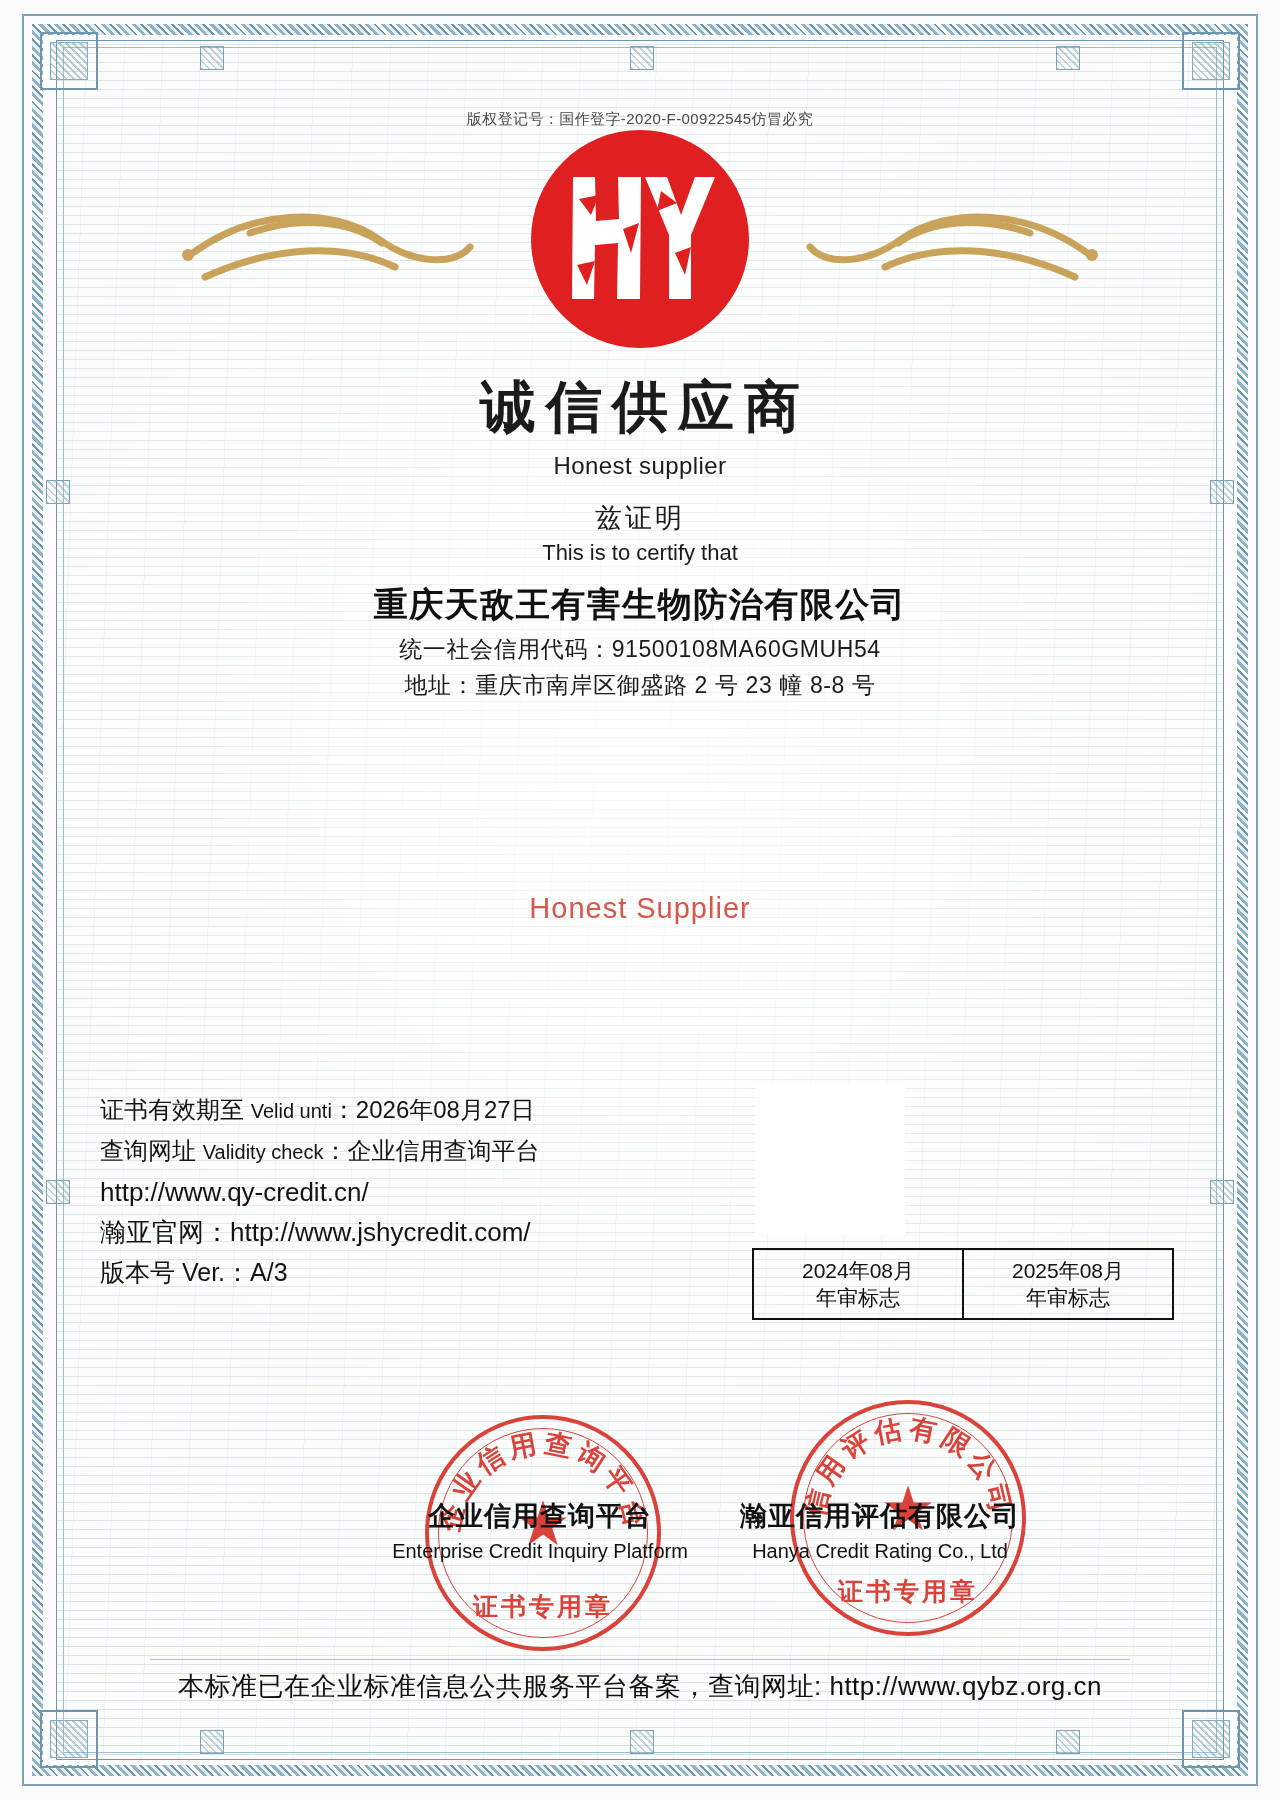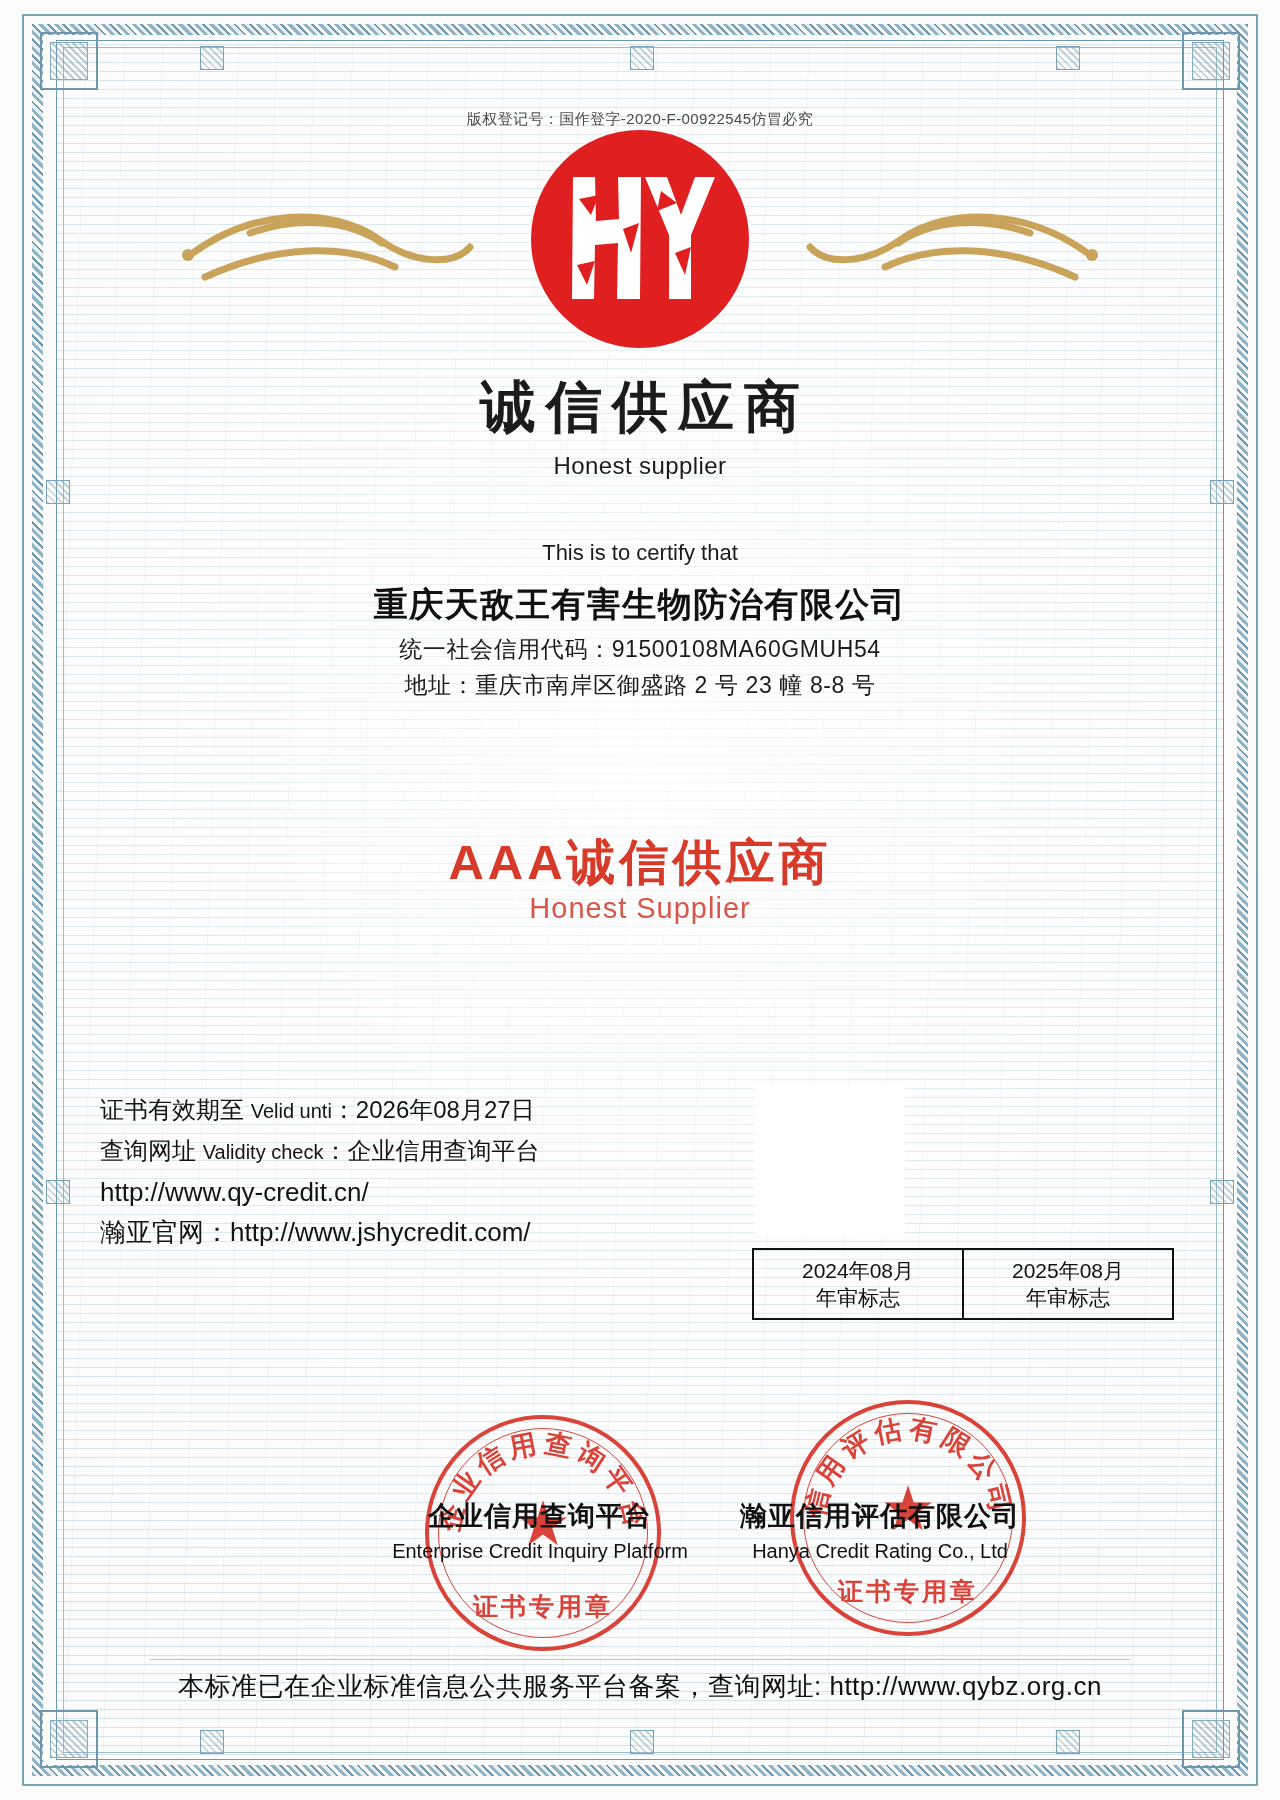--- a/index.html
+++ b/index.html
@@ -304,40 +304,44 @@
 
         <polygon points="80,8 102,8 116,46 130,8 150,8 126,66 126,130 104,130 104,66"></polygon>
         <polygon points="96,22 112,34 92,42" fill="#e02020"></polygon>
         <polygon points="110,84 126,78 120,106" fill="#e02020"></polygon>
       </g>
     </svg>
   </div>
 
   <div class="title-cn">诚信供应商</div>
   <div class="title-en">Honest supplier</div>
+  <div class="certify-cn">兹证明</div>
   <div class="certify-en">This is to certify that</div>
   <div class="company">重庆天敌王有害生物防治有限公司</div>
   <div class="credit-code">统一社会信用代码：91500108MA60GMUH54</div>
   <div class="address">地址：重庆市南岸区御盛路 2 号 23 幢 8-8 号</div>
 
-  <div class="award-cn">AAA诚信供应商</div>
   <div class="award-en">Honest Supplier</div>
 
   <div class="info">
     <div class="info-row">
       <span class="lbl-cn">证书有效期至</span>
       <span class="lbl-en">Velid unti</span><span class="lbl-cn">：</span><span class="val">2026年08月27日</span>
     </div>
     <div class="info-row">
       <span class="lbl-cn">查询网址</span>
       <span class="lbl-en">Validity check</span><span class="lbl-cn">：</span><span class="val">企业信用查询平台</span>
     </div>
     <div class="url-row">http://www.qy-credit.cn/</div>
     <div class="url-row">
       <span>瀚亚官网：</span><span>http://www.jshycredit.com/</span>
+    </div>
+    <div class="ver-row">
+      <span>版本号</span>
+      <span class="lbl-en">Ver.</span><span>：</span><span>A/3</span>
     </div>
   </div>
 
   <div class="qr">
     <div class="qrgrid" id="qrgrid"><i></i><i></i><i></i><i></i><i></i><i></i><i></i><i style="background: rgb(255, 255, 255);"></i><i style="background: rgb(255, 255, 255);"></i><i style="background: rgb(255, 255, 255);"></i><i></i><i style="background: rgb(255, 255, 255);"></i><i style="background: rgb(255, 255, 255);"></i><i style="background: rgb(255, 255, 255);"></i><i style="background: rgb(255, 255, 255);"></i><i style="background: rgb(255, 255, 255);"></i><i style="background: rgb(255, 255, 255);"></i><i style="background: rgb(255, 255, 255);"></i><i></i><i></i><i></i><i></i><i></i><i></i><i></i><i></i><i style="background: rgb(255, 255, 255);"></i><i style="background: rgb(255, 255, 255);"></i><i style="background: rgb(255, 255, 255);"></i><i style="background: rgb(255, 255, 255);"></i><i style="background: rgb(255, 255, 255);"></i><i></i><i style="background: rgb(255, 255, 255);"></i><i></i><i></i><i></i><i></i><i></i><i></i><i></i><i></i><i></i><i style="background: rgb(255, 255, 255);"></i><i></i><i style="background: rgb(255, 255, 255);"></i><i style="background: rgb(255, 255, 255);"></i><i style="background: rgb(255, 255, 255);"></i><i style="background: rgb(255, 255, 255);"></i><i style="background: rgb(255, 255, 255);"></i><i></i><i></i><i style="background: rgb(255, 255, 255);"></i><i></i><i></i><i></i><i style="background: rgb(255, 255, 255);"></i><i></i><i style="background: rgb(255, 255, 255);"></i><i style="background: rgb(255, 255, 255);"></i><i></i><i></i><i></i><i></i><i style="background: rgb(255, 255, 255);"></i><i></i><i style="background: rgb(255, 255, 255);"></i><i></i><i style="background: rgb(255, 255, 255);"></i><i></i><i style="background: rgb(255, 255, 255);"></i><i></i><i></i><i></i><i style="background: rgb(255, 255, 255);"></i><i></i><i></i><i style="background: rgb(255, 255, 255);"></i><i></i><i></i><i></i><i style="background: rgb(255, 255, 255);"></i><i></i><i style="background: rgb(255, 255, 255);"></i><i style="background: rgb(255, 255, 255);"></i><i></i><i></i><i style="background: rgb(255, 255, 255);"></i><i></i><i></i><i style="background: rgb(255, 255, 255);"></i><i></i><i style="background: rgb(255, 255, 255);"></i><i style="background: rgb(255, 255, 255);"></i><i></i><i style="background: rgb(255, 255, 255);"></i><i></i><i></i><i></i><i style="background: rgb(255, 255, 255);"></i><i></i><i></i><i style="background: rgb(255, 255, 255);"></i><i></i><i></i><i></i><i style="background: rgb(255, 255, 255);"></i><i></i><i style="background: rgb(255, 255, 255);"></i><i style="background: rgb(255, 255, 255);"></i><i></i><i></i><i style="background: rgb(255, 255, 255);"></i><i style="background: rgb(255, 255, 255);"></i><i style="background: rgb(255, 255, 255);"></i><i></i><i style="background: rgb(255, 255, 255);"></i><i></i><i style="background: rgb(255, 255, 255);"></i><i></i><i style="background: rgb(255, 255, 255);"></i><i></i><i></i><i></i><i style="background: rgb(255, 255, 255);"></i><i></i><i></i><i style="background: rgb(255, 255, 255);"></i><i style="background: rgb(255, 255, 255);"></i><i style="background: rgb(255, 255, 255);"></i><i style="background: rgb(255, 255, 255);"></i><i style="background: rgb(255, 255, 255);"></i><i></i><i style="background: rgb(255, 255, 255);"></i><i></i><i></i><i style="background: rgb(255, 255, 255);"></i><i style="background: rgb(255, 255, 255);"></i><i></i><i style="background: rgb(255, 255, 255);"></i><i style="background: rgb(255, 255, 255);"></i><i style="background: rgb(255, 255, 255);"></i><i style="background: rgb(255, 255, 255);"></i><i style="background: rgb(255, 255, 255);"></i><i></i><i style="background: rgb(255, 255, 255);"></i><i style="background: rgb(255, 255, 255);"></i><i style="background: rgb(255, 255, 255);"></i><i style="background: rgb(255, 255, 255);"></i><i style="background: rgb(255, 255, 255);"></i><i></i><i></i><i></i><i></i><i></i><i></i><i></i><i></i><i style="background: rgb(255, 255, 255);"></i><i></i><i></i><i style="background: rgb(255, 255, 255);"></i><i></i><i></i><i></i><i></i><i></i><i></i><i style="background: rgb(255, 255, 255);"></i><i></i><i></i><i></i><i></i><i></i><i></i><i></i><i style="background: rgb(255, 255, 255);"></i><i style="background: rgb(255, 255, 255);"></i><i style="background: rgb(255, 255, 255);"></i><i style="background: rgb(255, 255, 255);"></i><i style="background: rgb(255, 255, 255);"></i><i style="background: rgb(255, 255, 255);"></i><i style="background: rgb(255, 255, 255);"></i><i style="background: rgb(255, 255, 255);"></i><i></i><i></i><i style="background: rgb(255, 255, 255);"></i><i></i><i></i><i></i><i style="background: rgb(255, 255, 255);"></i><i></i><i></i><i style="background: rgb(255, 255, 255);"></i><i style="background: rgb(255, 255, 255);"></i><i style="background: rgb(255, 255, 255);"></i><i style="background: rgb(255, 255, 255);"></i><i style="background: rgb(255, 255, 255);"></i><i style="background: rgb(255, 255, 255);"></i><i style="background: rgb(255, 255, 255);"></i><i style="background: rgb(255, 255, 255);"></i><i style="background: rgb(255, 255, 255);"></i><i style="background: rgb(255, 255, 255);"></i><i></i><i></i><i style="background: rgb(255, 255, 255);"></i><i style="background: rgb(255, 255, 255);"></i><i style="background: rgb(255, 255, 255);"></i><i style="background: rgb(255, 255, 255);"></i><i></i><i style="background: rgb(255, 255, 255);"></i><i></i><i></i><i style="background: rgb(255, 255, 255);"></i><i style="background: rgb(255, 255, 255);"></i><i style="background: rgb(255, 255, 255);"></i><i style="background: rgb(255, 255, 255);"></i><i style="background: rgb(255, 255, 255);"></i><i></i><i style="background: rgb(255, 255, 255);"></i><i style="background: rgb(255, 255, 255);"></i><i style="background: rgb(255, 255, 255);"></i><i style="background: rgb(255, 255, 255);"></i><i></i><i></i><i style="background: rgb(255, 255, 255);"></i><i></i><i></i><i></i><i></i><i style="background: rgb(255, 255, 255);"></i><i></i><i></i><i style="background: rgb(255, 255, 255);"></i><i></i><i></i><i style="background: rgb(255, 255, 255);"></i><i></i><i></i><i style="background: rgb(255, 255, 255);"></i><i style="background: rgb(255, 255, 255);"></i><i></i><i></i><i></i><i></i><i style="background: rgb(255, 255, 255);"></i><i style="background: rgb(255, 255, 255);"></i><i></i><i style="background: rgb(255, 255, 255);"></i><i style="background: rgb(255, 255, 255);"></i><i></i><i></i><i style="background: rgb(255, 255, 255);"></i><i></i><i style="background: rgb(255, 255, 255);"></i><i></i><i style="background: rgb(255, 255, 255);"></i><i></i><i style="background: rgb(255, 255, 255);"></i><i style="background: rgb(255, 255, 255);"></i><i></i><i style="background: rgb(255, 255, 255);"></i><i style="background: rgb(255, 255, 255);"></i><i></i><i></i><i></i><i style="background: rgb(255, 255, 255);"></i><i style="background: rgb(255, 255, 255);"></i><i style="background: rgb(255, 255, 255);"></i><i></i><i></i><i style="background: rgb(255, 255, 255);"></i><i style="background: rgb(255, 255, 255);"></i><i></i><i style="background: rgb(255, 255, 255);"></i><i></i><i style="background: rgb(255, 255, 255);"></i><i></i><i style="background: rgb(255, 255, 255);"></i><i style="background: rgb(255, 255, 255);"></i><i></i><i style="background: rgb(255, 255, 255);"></i><i style="background: rgb(255, 255, 255);"></i><i></i><i style="background: rgb(255, 255, 255);"></i><i style="background: rgb(255, 255, 255);"></i><i></i><i></i><i style="background: rgb(255, 255, 255);"></i><i style="background: rgb(255, 255, 255);"></i><i style="background: rgb(255, 255, 255);"></i><i style="background: rgb(255, 255, 255);"></i><i style="background: rgb(255, 255, 255);"></i><i style="background: rgb(255, 255, 255);"></i><i style="background: rgb(255, 255, 255);"></i><i></i><i></i><i style="background: rgb(255, 255, 255);"></i><i style="background: rgb(255, 255, 255);"></i><i style="background: rgb(255, 255, 255);"></i><i style="background: rgb(255, 255, 255);"></i><i style="background: rgb(255, 255, 255);"></i><i></i><i></i><i style="background: rgb(255, 255, 255);"></i><i style="background: rgb(255, 255, 255);"></i><i style="background: rgb(255, 255, 255);"></i><i style="background: rgb(255, 255, 255);"></i><i style="background: rgb(255, 255, 255);"></i><i></i><i style="background: rgb(255, 255, 255);"></i><i style="background: rgb(255, 255, 255);"></i><i></i><i></i><i style="background: rgb(255, 255, 255);"></i><i style="background: rgb(255, 255, 255);"></i><i style="background: rgb(255, 255, 255);"></i><i style="background: rgb(255, 255, 255);"></i><i></i><i></i><i style="background: rgb(255, 255, 255);"></i><i></i><i></i><i></i><i style="background: rgb(255, 255, 255);"></i><i></i><i style="background: rgb(255, 255, 255);"></i><i></i><i></i><i></i><i></i><i></i><i></i><i style="background: rgb(255, 255, 255);"></i><i style="background: rgb(255, 255, 255);"></i><i style="background: rgb(255, 255, 255);"></i><i style="background: rgb(255, 255, 255);"></i><i style="background: rgb(255, 255, 255);"></i><i style="background: rgb(255, 255, 255);"></i><i></i><i style="background: rgb(255, 255, 255);"></i><i style="background: rgb(255, 255, 255);"></i><i></i><i></i><i></i><i style="background: rgb(255, 255, 255);"></i><i style="background: rgb(255, 255, 255);"></i><i style="background: rgb(255, 255, 255);"></i><i style="background: rgb(255, 255, 255);"></i><i></i><i></i><i></i><i></i><i style="background: rgb(255, 255, 255);"></i><i></i><i></i><i></i><i style="background: rgb(255, 255, 255);"></i><i style="background: rgb(255, 255, 255);"></i><i></i><i></i><i style="background: rgb(255, 255, 255);"></i><i style="background: rgb(255, 255, 255);"></i><i style="background: rgb(255, 255, 255);"></i><i></i><i style="background: rgb(255, 255, 255);"></i><i style="background: rgb(255, 255, 255);"></i><i style="background: rgb(255, 255, 255);"></i><i style="background: rgb(255, 255, 255);"></i><i></i><i style="background: rgb(255, 255, 255);"></i><i></i><i></i><i></i><i></i><i style="background: rgb(255, 255, 255);"></i><i style="background: rgb(255, 255, 255);"></i><i style="background: rgb(255, 255, 255);"></i><i></i><i></i><i style="background: rgb(255, 255, 255);"></i><i style="background: rgb(255, 255, 255);"></i><i></i><i style="background: rgb(255, 255, 255);"></i><i style="background: rgb(255, 255, 255);"></i><i></i><i style="background: rgb(255, 255, 255);"></i><i></i><i style="background: rgb(255, 255, 255);"></i><i style="background: rgb(255, 255, 255);"></i><i style="background: rgb(255, 255, 255);"></i><i></i><i style="background: rgb(255, 255, 255);"></i><i style="background: rgb(255, 255, 255);"></i><i style="background: rgb(255, 255, 255);"></i><i style="background: rgb(255, 255, 255);"></i><i style="background: rgb(255, 255, 255);"></i><i style="background: rgb(255, 255, 255);"></i><i style="background: rgb(255, 255, 255);"></i><i></i><i></i><i></i><i></i><i></i><i></i><i style="background: rgb(255, 255, 255);"></i><i></i><i></i><i style="background: rgb(255, 255, 255);"></i><i style="background: rgb(255, 255, 255);"></i><i style="background: rgb(255, 255, 255);"></i><i></i><i></i><i></i><i style="background: rgb(255, 255, 255);"></i><i style="background: rgb(255, 255, 255);"></i><i></i><i></i><i></i><i style="background: rgb(255, 255, 255);"></i><i></i><i></i><i style="background: rgb(255, 255, 255);"></i><i style="background: rgb(255, 255, 255);"></i><i style="background: rgb(255, 255, 255);"></i><i></i><i style="background: rgb(255, 255, 255);"></i><i style="background: rgb(255, 255, 255);"></i><i style="background: rgb(255, 255, 255);"></i><i style="background: rgb(255, 255, 255);"></i><i style="background: rgb(255, 255, 255);"></i><i style="background: rgb(255, 255, 255);"></i><i style="background: rgb(255, 255, 255);"></i><i style="background: rgb(255, 255, 255);"></i><i style="background: rgb(255, 255, 255);"></i><i></i><i style="background: rgb(255, 255, 255);"></i><i></i><i></i><i></i><i></i><i style="background: rgb(255, 255, 255);"></i><i></i><i></i><i style="background: rgb(255, 255, 255);"></i><i style="background: rgb(255, 255, 255);"></i><i></i><i style="background: rgb(255, 255, 255);"></i><i style="background: rgb(255, 255, 255);"></i><i></i><i></i><i></i><i></i><i></i><i></i><i></i><i></i><i></i><i style="background: rgb(255, 255, 255);"></i><i style="background: rgb(255, 255, 255);"></i><i></i><i></i><i style="background: rgb(255, 255, 255);"></i><i></i><i style="background: rgb(255, 255, 255);"></i><i style="background: rgb(255, 255, 255);"></i><i style="background: rgb(255, 255, 255);"></i><i style="background: rgb(255, 255, 255);"></i><i></i><i></i><i style="background: rgb(255, 255, 255);"></i><i></i><i></i><i></i><i style="background: rgb(255, 255, 255);"></i><i style="background: rgb(255, 255, 255);"></i><i></i><i style="background: rgb(255, 255, 255);"></i><i style="background: rgb(255, 255, 255);"></i><i style="background: rgb(255, 255, 255);"></i><i style="background: rgb(255, 255, 255);"></i><i style="background: rgb(255, 255, 255);"></i><i></i><i style="background: rgb(255, 255, 255);"></i><i style="background: rgb(255, 255, 255);"></i><i style="background: rgb(255, 255, 255);"></i><i style="background: rgb(255, 255, 255);"></i><i></i><i style="background: rgb(255, 255, 255);"></i><i style="background: rgb(255, 255, 255);"></i><i style="background: rgb(255, 255, 255);"></i><i style="background: rgb(255, 255, 255);"></i><i></i><i></i><i></i><i></i><i></i><i></i><i></i><i></i><i></i><i></i><i style="background: rgb(255, 255, 255);"></i><i></i><i></i><i></i><i style="background: rgb(255, 255, 255);"></i><i></i><i style="background: rgb(255, 255, 255);"></i><i style="background: rgb(255, 255, 255);"></i><i style="background: rgb(255, 255, 255);"></i><i style="background: rgb(255, 255, 255);"></i><i></i><i></i><i></i><i style="background: rgb(255, 255, 255);"></i><i></i><i></i><i></i><i></i><i></i><i style="background: rgb(255, 255, 255);"></i><i></i><i></i><i style="background: rgb(255, 255, 255);"></i><i></i><i></i><i style="background: rgb(255, 255, 255);"></i><i></i><i></i><i></i><i style="background: rgb(255, 255, 255);"></i><i></i><i style="background: rgb(255, 255, 255);"></i><i style="background: rgb(255, 255, 255);"></i><i style="background: rgb(255, 255, 255);"></i><i></i><i></i><i style="background: rgb(255, 255, 255);"></i><i></i><i style="background: rgb(255, 255, 255);"></i><i></i><i style="background: rgb(255, 255, 255);"></i><i style="background: rgb(255, 255, 255);"></i><i style="background: rgb(255, 255, 255);"></i><i></i><i style="background: rgb(255, 255, 255);"></i><i style="background: rgb(255, 255, 255);"></i><i style="background: rgb(255, 255, 255);"></i><i style="background: rgb(255, 255, 255);"></i><i style="background: rgb(255, 255, 255);"></i><i></i><i style="background: rgb(255, 255, 255);"></i><i></i><i></i><i></i><i style="background: rgb(255, 255, 255);"></i><i></i><i style="background: rgb(255, 255, 255);"></i><i style="background: rgb(255, 255, 255);"></i><i></i><i></i><i></i><i></i><i></i><i></i><i></i><i></i><i></i><i></i><i></i><i></i><i style="background: rgb(255, 255, 255);"></i><i></i><i></i><i style="background: rgb(255, 255, 255);"></i><i></i><i style="background: rgb(255, 255, 255);"></i><i style="background: rgb(255, 255, 255);"></i><i style="background: rgb(255, 255, 255);"></i><i style="background: rgb(255, 255, 255);"></i><i style="background: rgb(255, 255, 255);"></i><i></i><i style="background: rgb(255, 255, 255);"></i><i style="background: rgb(255, 255, 255);"></i><i></i><i style="background: rgb(255, 255, 255);"></i><i style="background: rgb(255, 255, 255);"></i><i style="background: rgb(255, 255, 255);"></i><i></i><i></i><i></i><i></i><i></i><i></i><i style="background: rgb(255, 255, 255);"></i><i style="background: rgb(255, 255, 255);"></i><i style="background: rgb(255, 255, 255);"></i><i style="background: rgb(255, 255, 255);"></i><i></i><i style="background: rgb(255, 255, 255);"></i><i></i><i></i><i></i><i></i><i></i><i></i><i></i><i style="background: rgb(255, 255, 255);"></i><i style="background: rgb(255, 255, 255);"></i><i style="background: rgb(255, 255, 255);"></i><i></i><i style="background: rgb(255, 255, 255);"></i><i style="background: rgb(255, 255, 255);"></i><i></i><i style="background: rgb(255, 255, 255);"></i><i></i><i style="background: rgb(255, 255, 255);"></i><i style="background: rgb(255, 255, 255);"></i><i style="background: rgb(255, 255, 255);"></i><i></i><i></i><i></i><i></i><i></i><i></i></div>
   </div>
 
 
   <div class="stamp-boxes">
     <div class="stamp-box">

